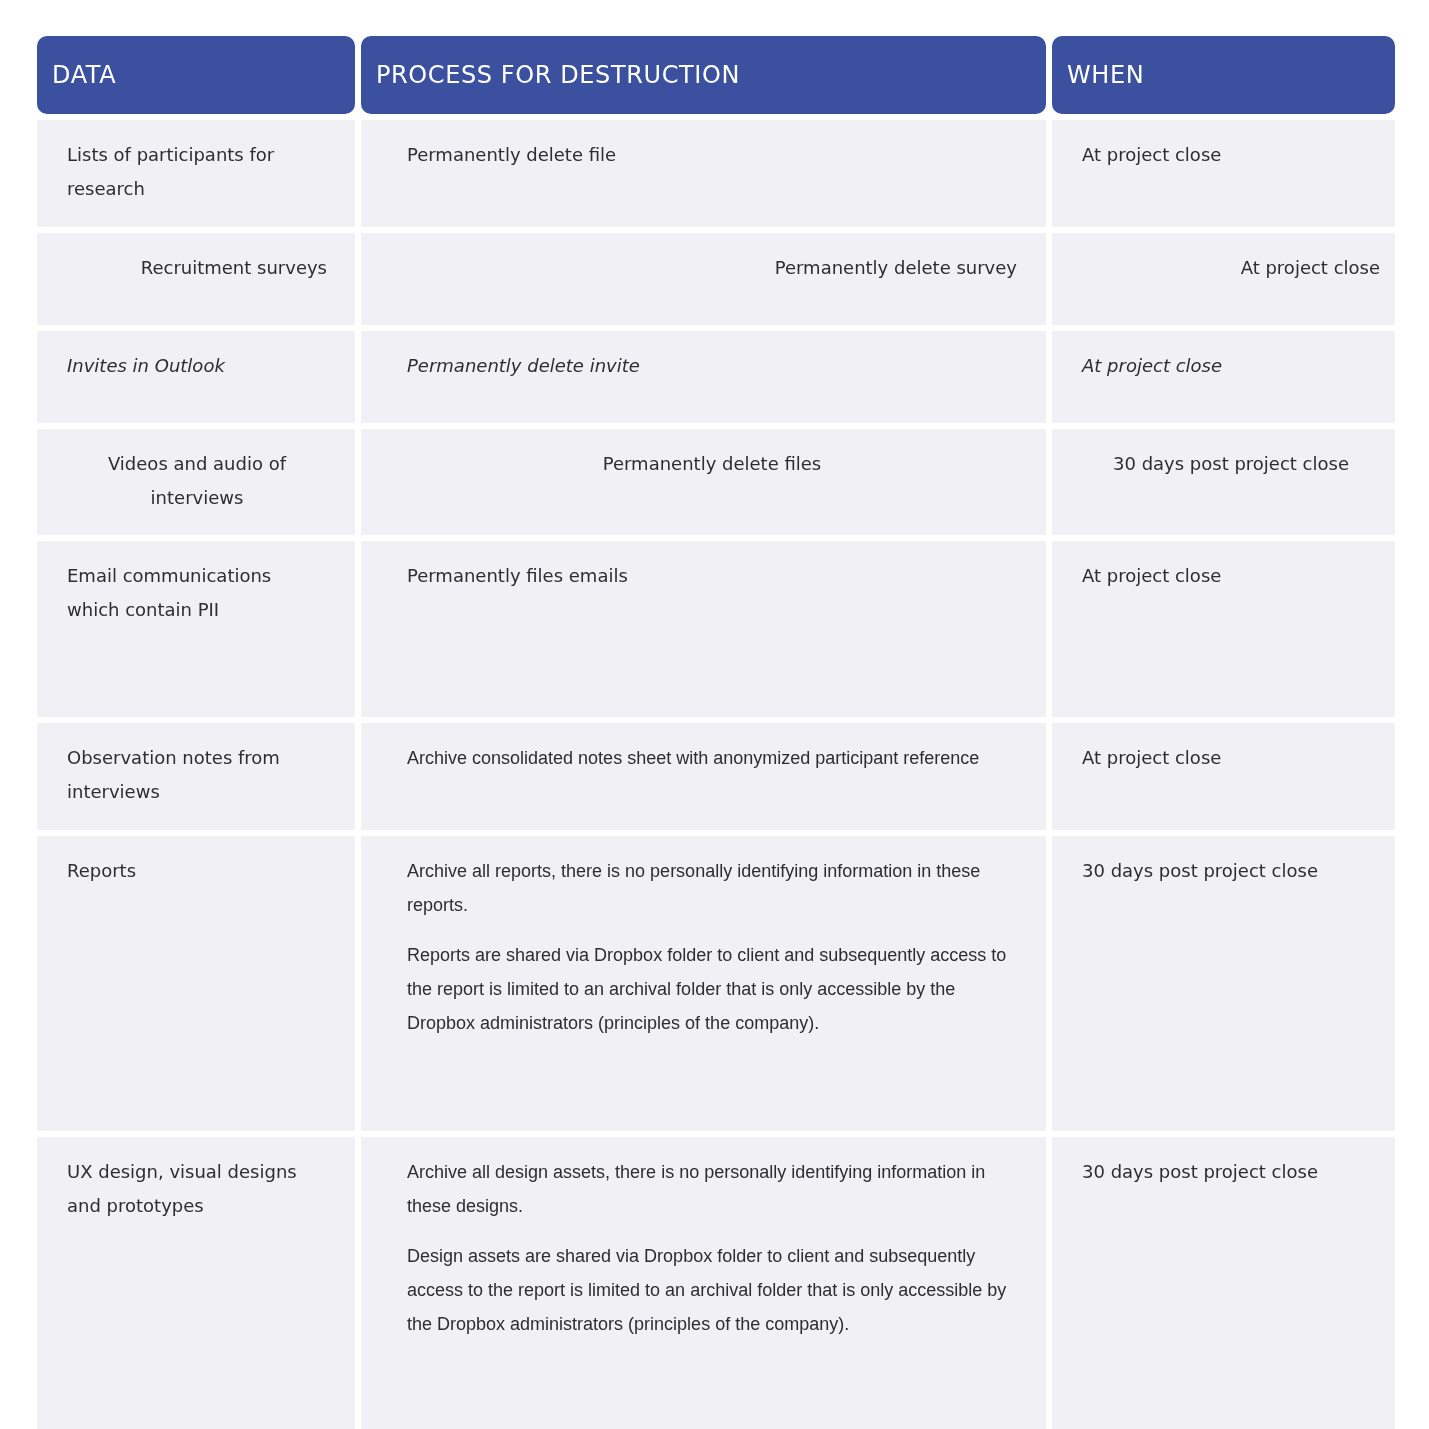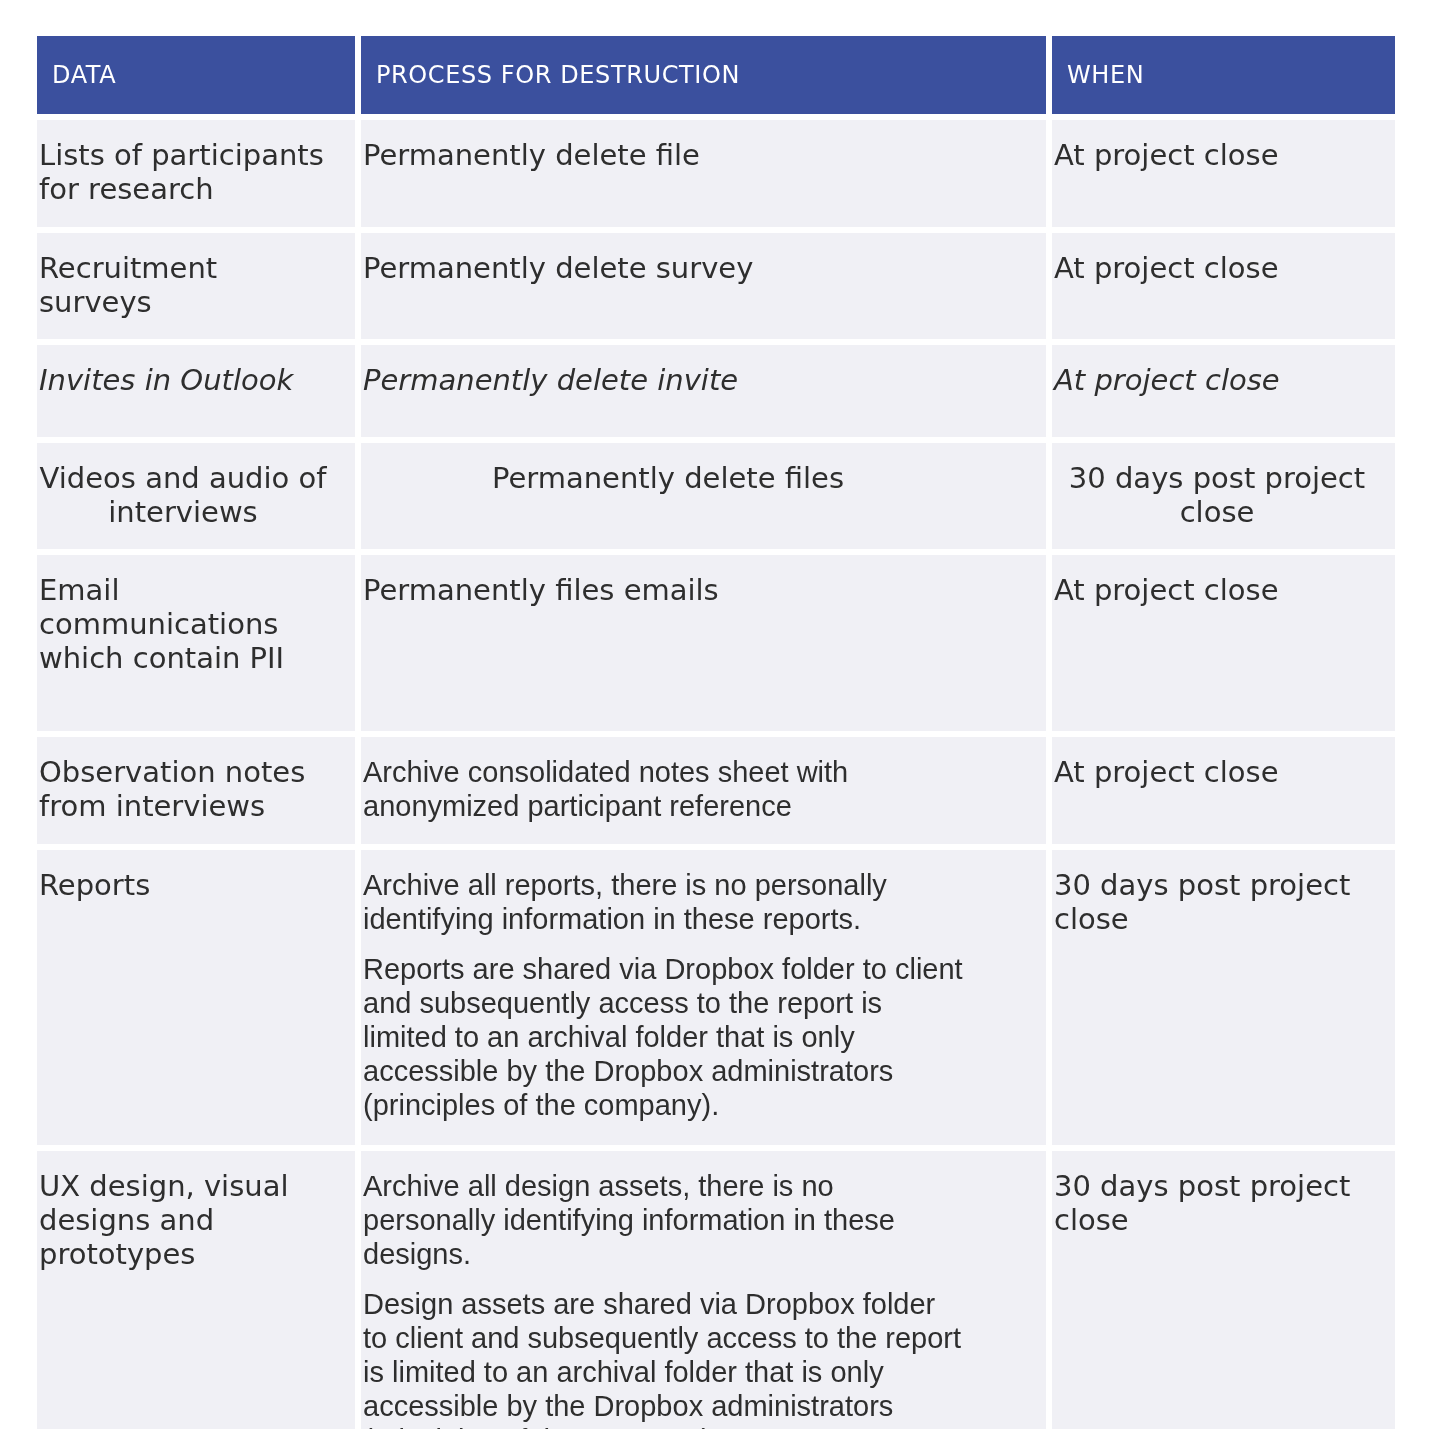--- a/index.html
+++ b/index.html
@@ -28,50 +28,51 @@
     color: var(--header-text, #ffffff);
     font-family: "DejaVu Sans", sans-serif;
     font-size: 24px;
     font-weight: 400;
     letter-spacing: 0.6px;
     text-align: left;
     vertical-align: middle;
     height: 78px;
     padding: 0 15px 0 15px;
     box-sizing: border-box;
+    border-radius: 10px;
   }
 
   td {
     background: var(--cell-bg, #f0f0f5);
     color: var(--body-text, #2e2e2e);
-    font-size: 29px;
+    font-size: 18px;
     line-height: 34px;
     font-weight: 400;
     vertical-align: top;
-    padding: 18px 15px 20px 2px;
+    padding: 18px 15px 20px 30px;
     box-sizing: border-box;
   }
 
   td.data-cell { padding-right: 28px; }
 
   td.process-cell p {
-    margin: 0 0 16px 0;
+    margin: 0 0 16px 16px;
     max-width: 610px;
   }
   td.process-cell p:last-child { margin-bottom: 0; }
 
   
   td.process-cell.alt-font p {
     font-family: "Liberation Sans", sans-serif;
     max-width: 600px;
   }
 
   
   tr.r0 td { height: 107px; }
-  tr.r1 td { height: 92px; }
+  tr.r1 td { height: 92px; text-align: right; }
   tr.r2 td { height: 92px; font-style: italic; }
   tr.r3 td { height: 102px; text-align: center; }
   tr.r4 td { height: 176px; }
   tr.r5 td { height: 107px; }
   tr.r6 td { height: 295px; }
   tr.r7 td { height: 295px; }
 </style>
 </head>
 <body>
 

